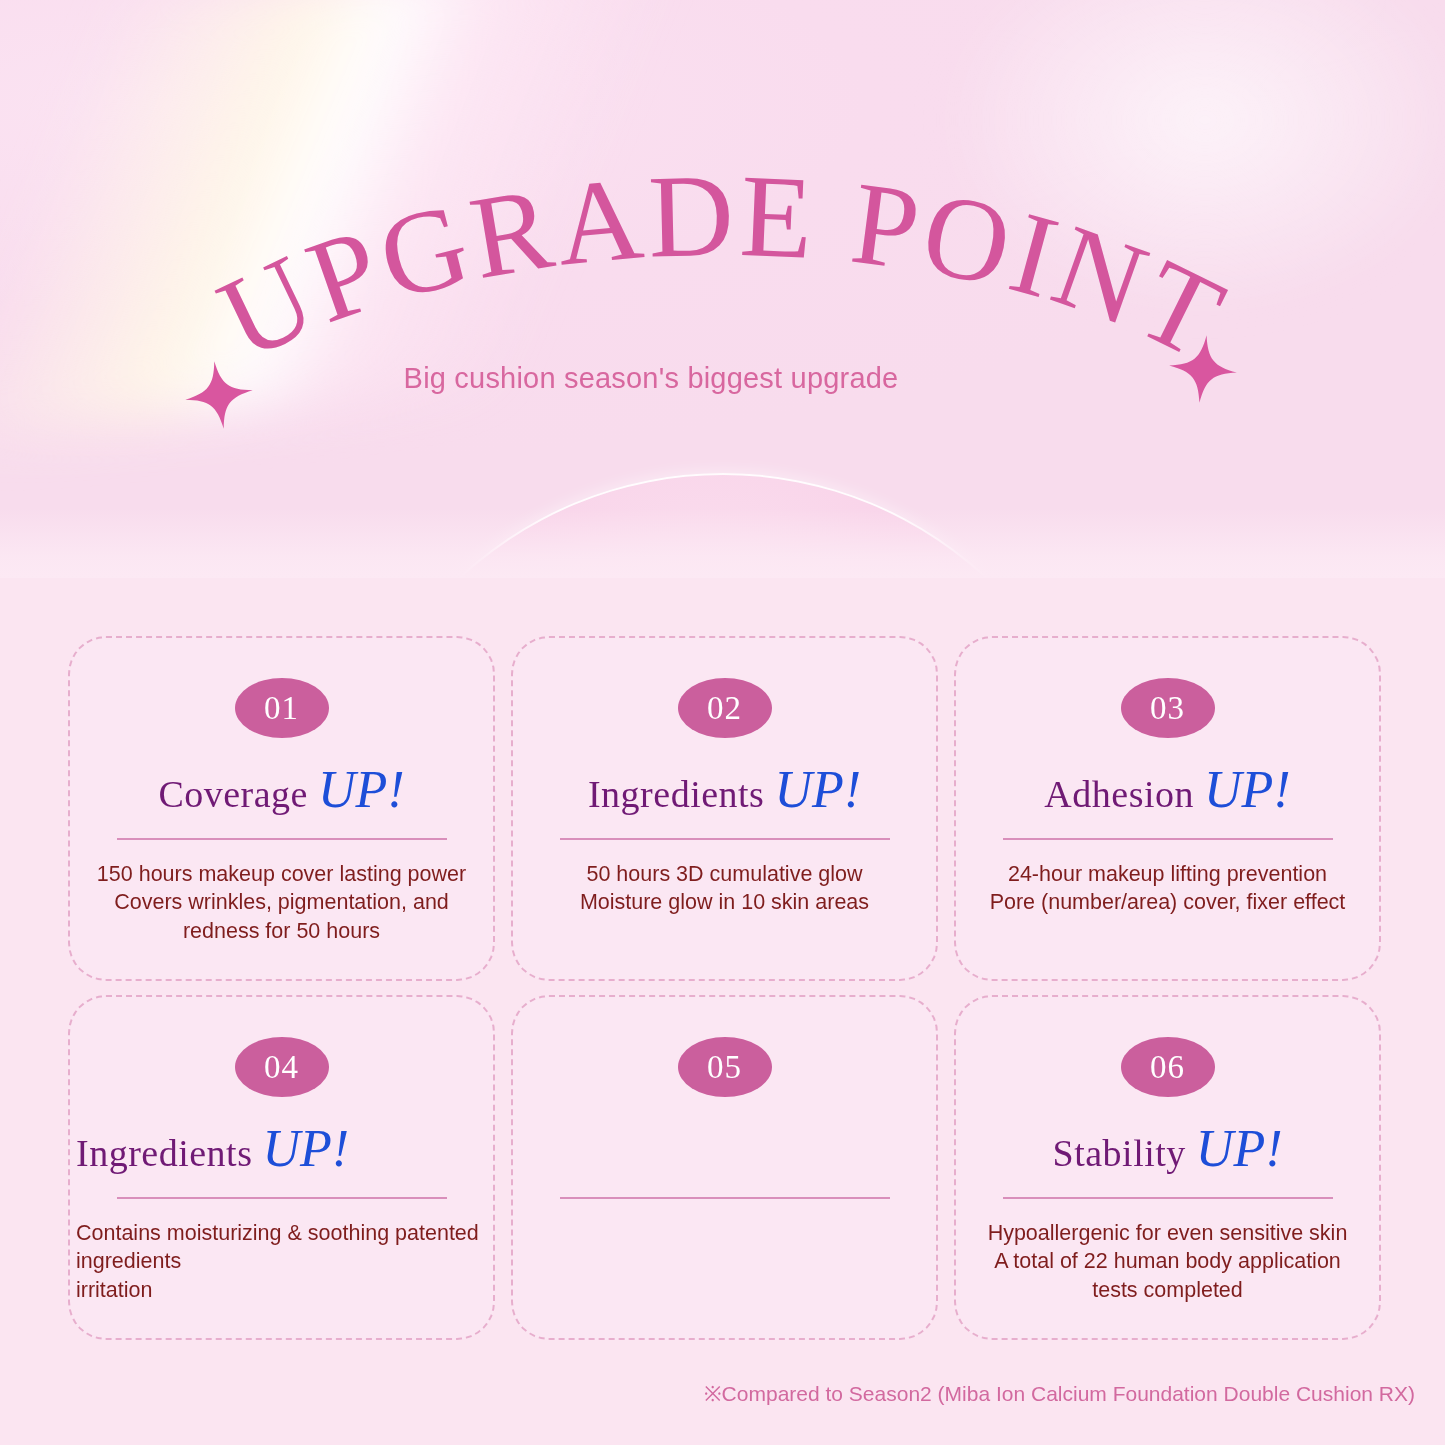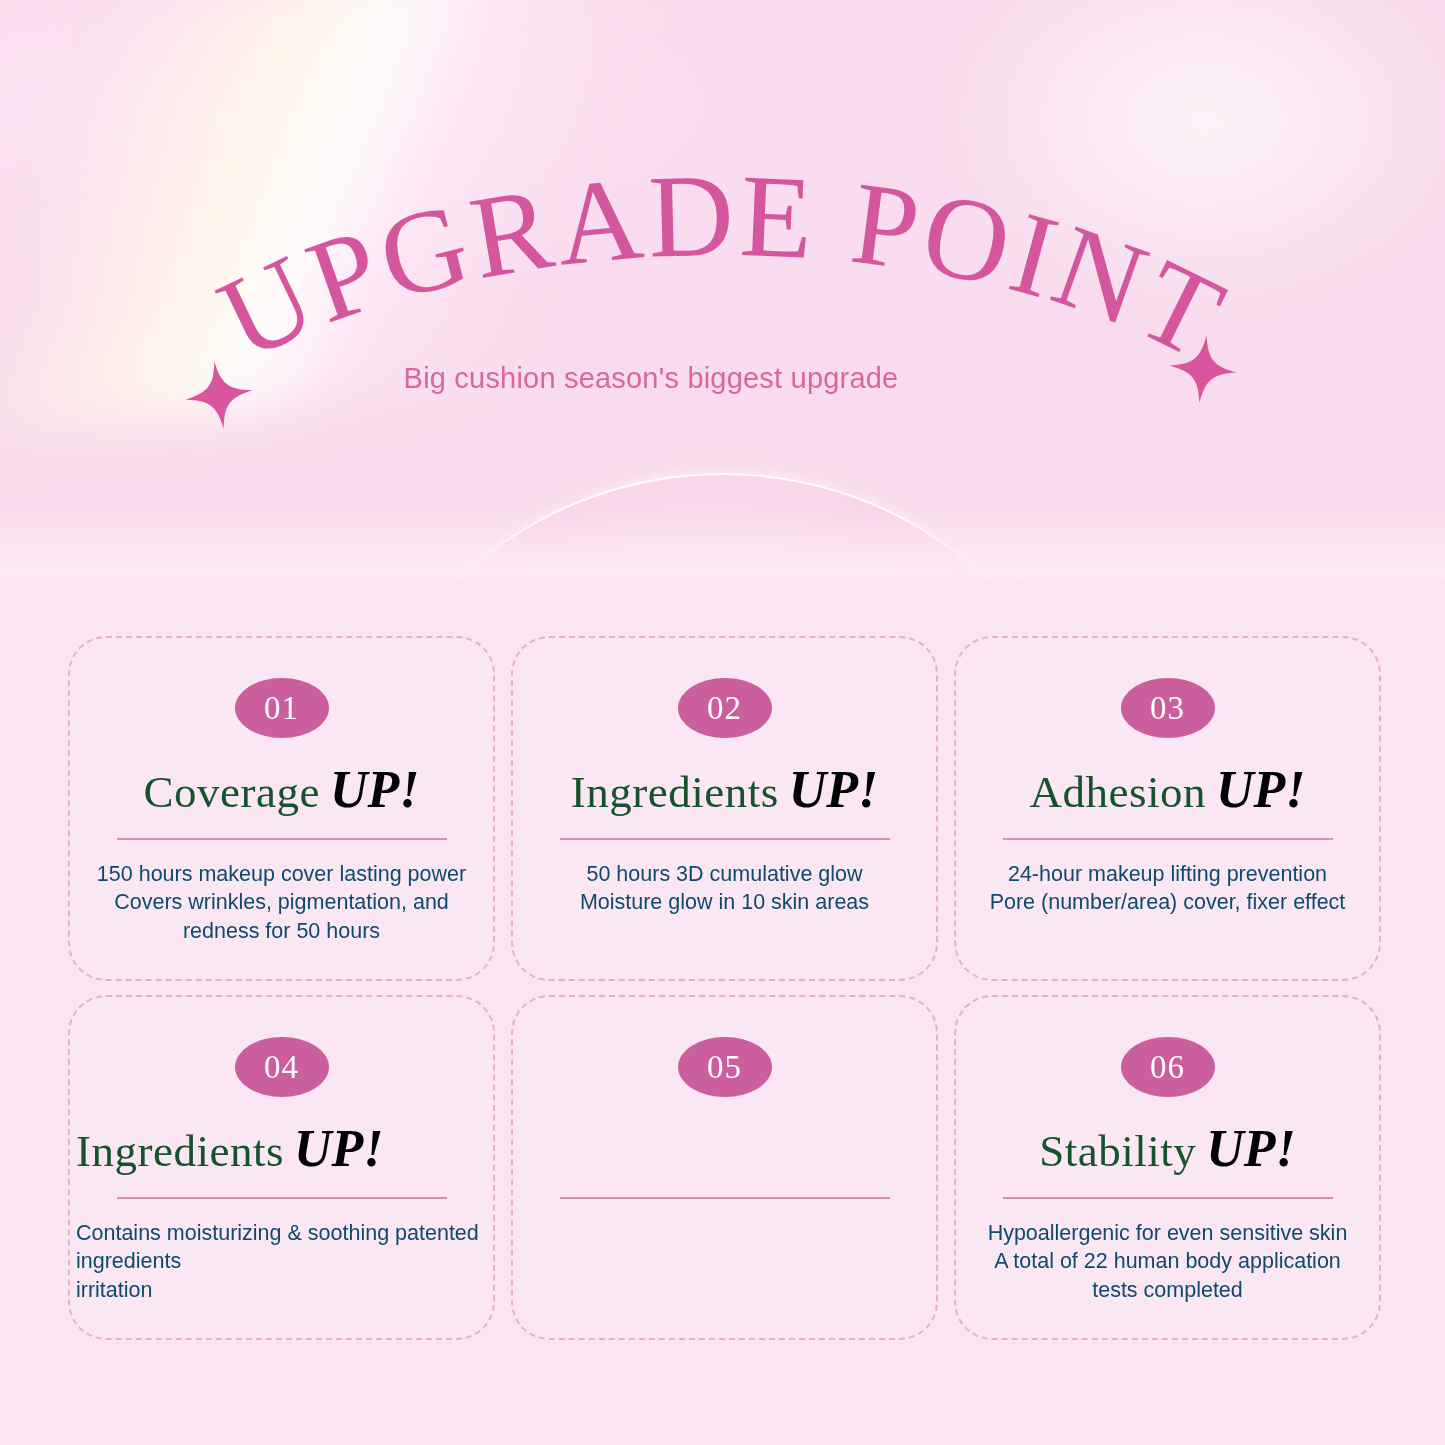--- a/index.html
+++ b/index.html
@@ -87,35 +87,35 @@
   .badge span{
     color:#ffffff;font-family:"Liberation Serif", serif;
     font-size:33px;letter-spacing:1px;line-height:1;
   }
   .heading{
     position:absolute;left:0;top:122px;width:100%;
     text-align:center;white-space:nowrap;
     font-family:"Liberation Serif", serif;
   }
   .heading .word{
-    font-size:45px;color:#14532d;letter-spacing:.5px;text-align:right;
+    font-size:38px;color:#701a75;letter-spacing:.5px;text-align:right;
   }
   .heading .up{
-    font-size:52px;color:#000000;font-weight:bold;font-style:italic;
+    font-size:52px;color:#1d4ed8;font-weight:normal;font-style:italic;
     margin-left:10px;letter-spacing:0px;
   }
   .rule{
     position:absolute;left:50%;top:200px;transform:translateX(-50%);
     width:330px;height:2px;background:#d98fbb;
   }
   .body-text{
     position:absolute;left:0;top:222px;width:100%;
     box-sizing:border-box;padding:0 2px;
     text-align:center;
-    font-size:21.5px;line-height:1.32;color:#0c4a6e;
+    font-size:21.5px;line-height:1.32;color:#7f1d1d;
     white-space:nowrap;
   }
   .body-text div{white-space:nowrap;}
   .card.wide .body-text{text-align:left;padding-left:6px;}
   .card.wide .heading{text-align:left;padding-left:6px;}
   .card.wide .rule{left:50%;}
 
   .footnote{
     position:absolute;left:0;bottom:38px;width:1445px;
     text-align:right;padding-right:30px;box-sizing:border-box;
@@ -237,15 +237,16 @@
         <div class="rule"></div>
         <div class="body-text">
           <div>Hypoallergenic for even sensitive skin</div>
           <div>A total of 22 human body application</div>
           <div>tests completed</div>
         </div>
       </div>
 
     </div>
 
+    <div class="footnote">※Compared to Season2 (Miba Ion Calcium Foundation Double Cushion RX)</div>
   </div>
 
 </div>
 
 </body></html>

